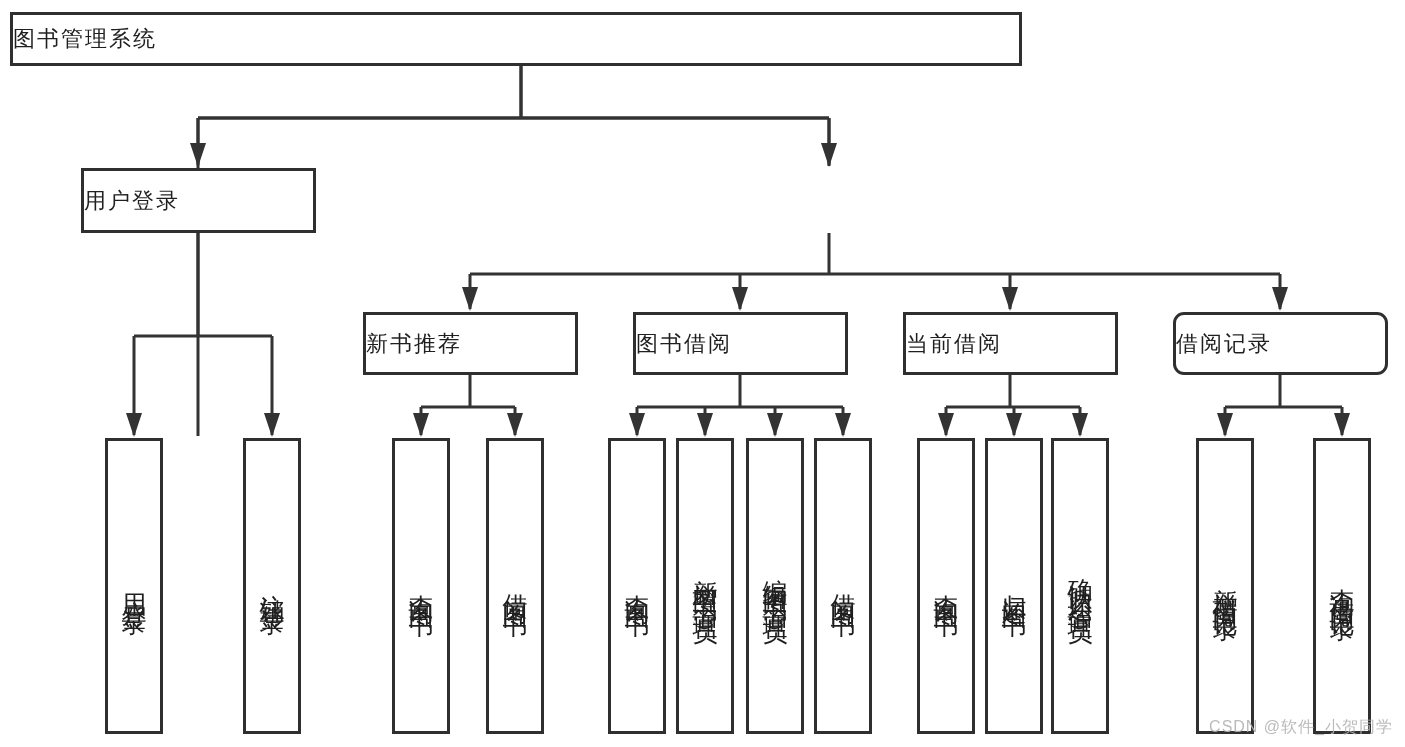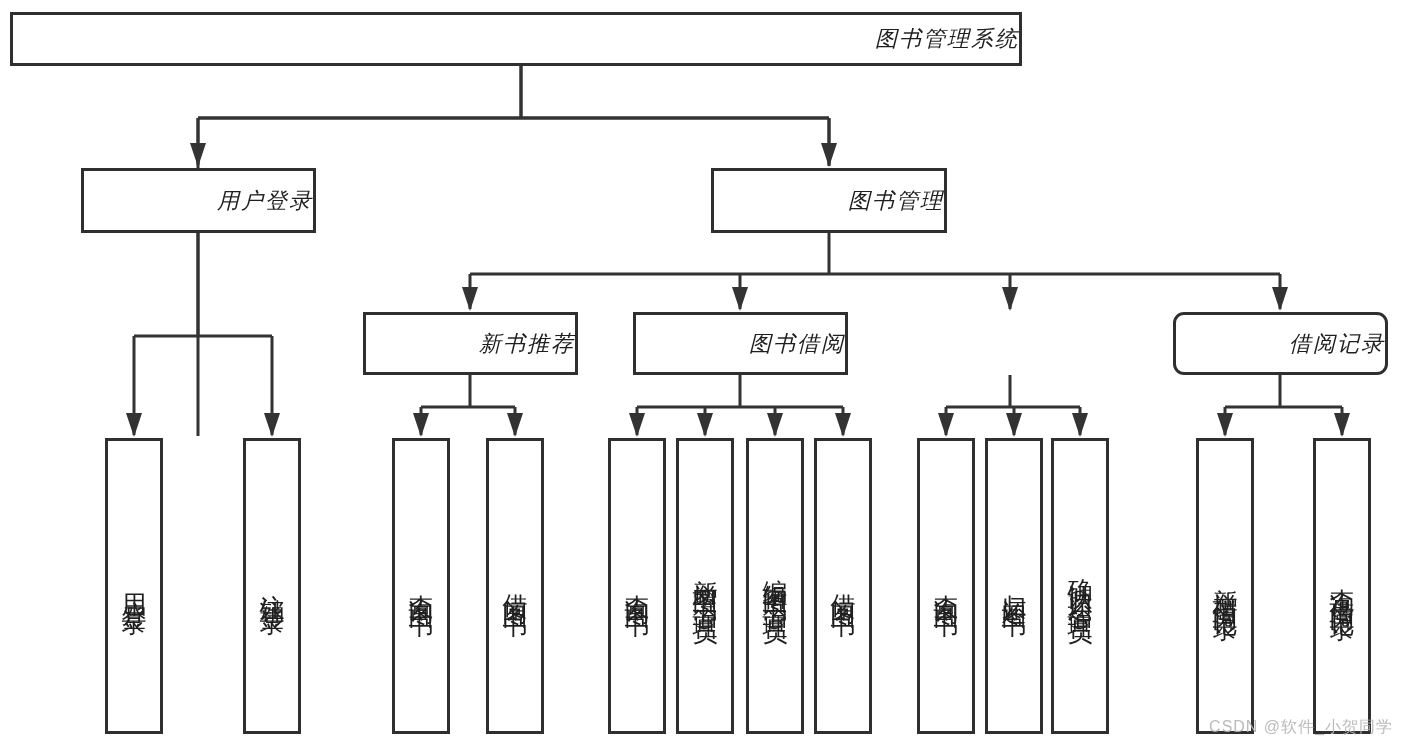--- a/index.html
+++ b/index.html
@@ -33,22 +33,21 @@
     fill: var(--line);
     stroke: none;
   }
   .hbox {
     position: absolute;
     z-index: 2;
     background: var(--background);
     border: 3px solid var(--border);
     display: flex;
     align-items: center;
-    justify-content: flex-end;
-    font-style: italic;
+    justify-content: flex-start;
   }
   .hbox .hlabel {
     font-size: 22px;
     letter-spacing: 2px;
     color: var(--text);
     white-space: nowrap;
   }
   .root-box { left: 10px; top: 12px; width: 1012px; height: 54px; }
   .l2 { top: 168px; height: 65px; }
   .l3 { top: 312px; height: 63px; width: 215px; }
@@ -130,29 +129,29 @@
     </g>
   </svg>
 
   <div class="hbox root-box">
     <span class="hlabel">图书管理系统</span>
   </div>
 
   <div class="hbox l2" style="left:81px; width:235px;">
     <span class="hlabel">用户登录</span>
   </div>
-  <div class="hbox l2" style="left:711px; width:236px;">
-    <span class="hlabel">图书管理</span>
-  </div>
 
   <div class="hbox l3" style="left:633px;">
     <span class="hlabel">图书借阅</span>
   </div>
   <div class="hbox l3" style="left:363px;">
     <span class="hlabel">新书推荐</span>
+  </div>
+  <div class="hbox l3" style="left:903px;">
+    <span class="hlabel">当前借阅</span>
   </div>
   <div class="hbox l3" style="left:1173px;border-radius:11px;">
     <span class="hlabel">借阅记录</span>
   </div>
 
   <div class="vbox" style="left:105px;">
     <span class="vtext">用户登录</span>
   </div>
   <div class="vbox" style="left:243px;">
     <span class="vtext">注销登录</span>

